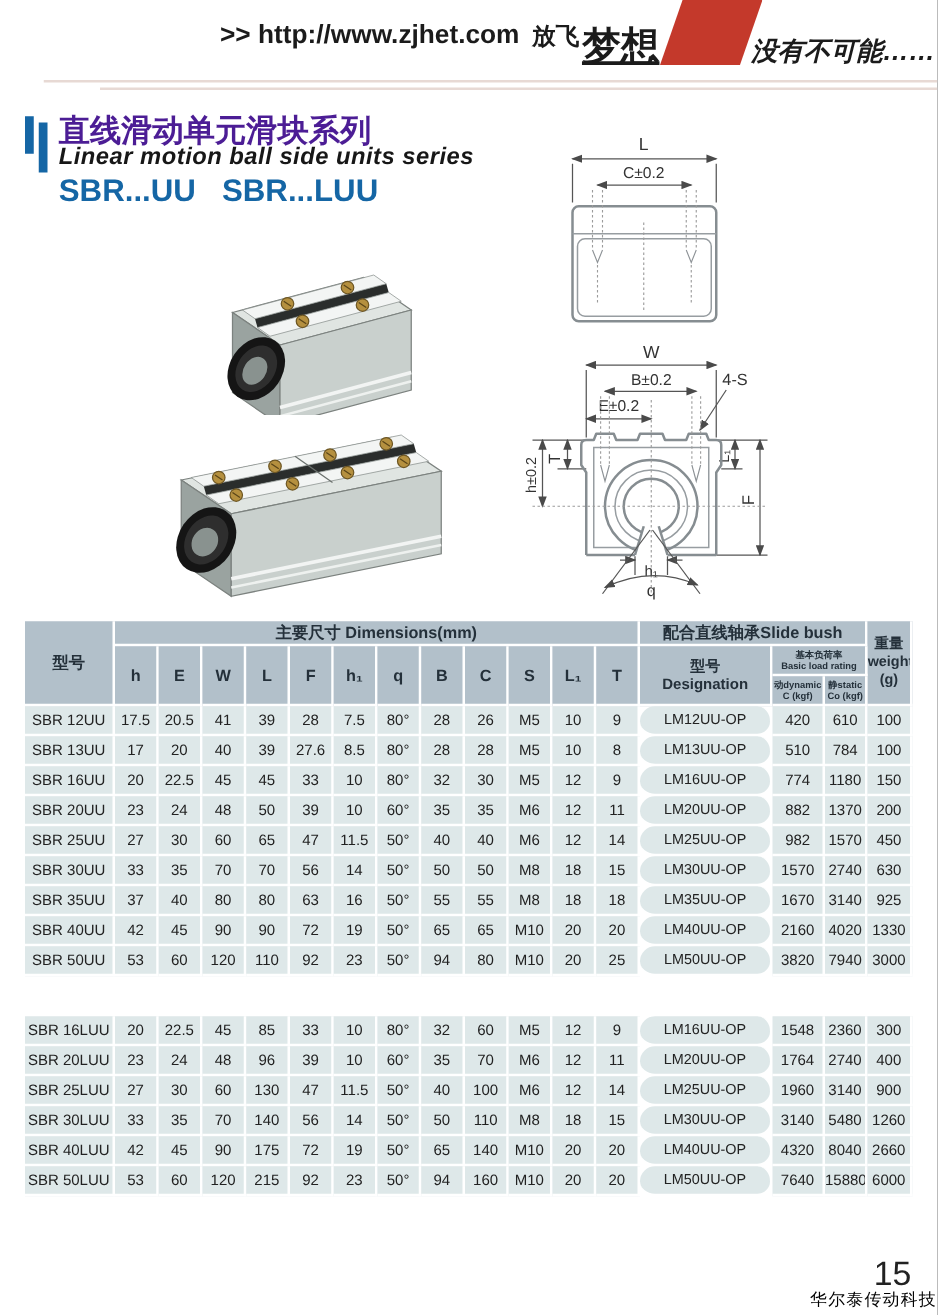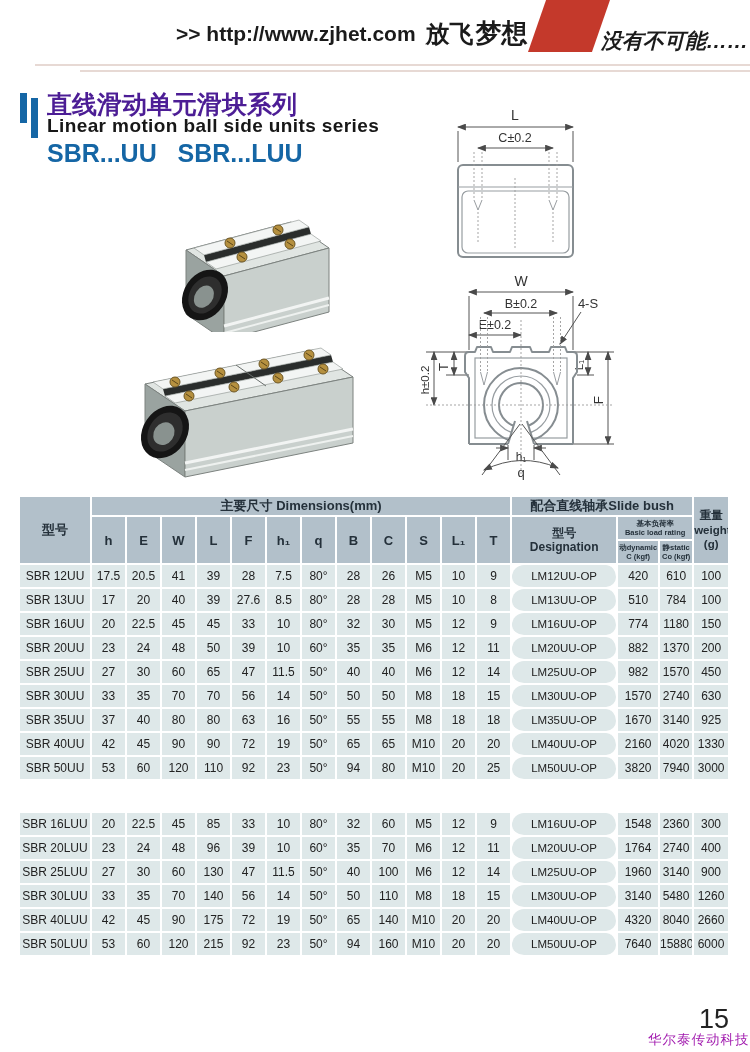--- a/index.html
+++ b/index.html
@@ -1,37 +1,37 @@
 <!DOCTYPE html>
 <html><head>
 <meta charset="utf-8">
 <style>
   html,body{margin:0;padding:0;background:#888;}
   .page{position:relative;width:750px;height:1052px;background:#fff;
         font-family:"Liberation Sans",sans-serif;overflow:hidden;margin:0 auto;}
   .abs{position:absolute;}
 
   
-  .hdr{left:176px;top:16px;display:flex;align-items:center;font-weight:bold;color:#1b1b1b;}
+  .hdr{left:176px;top:16px;display:flex;align-items:flex-start;font-weight:bold;color:#1b1b1b;}
   .hdr .url{font-size:21px;}
-  .hdr .fly{font-size:24px;margin-left:10px;}
-  .hdr .dream{font-size:26px;margin-left:2px;}
+  .hdr .fly{font-size:19px;margin-left:10px;}
+  .hdr .dream{font-size:31px;margin-left:2px;text-decoration:underline;}
   .red-par{left:528px;top:0;width:82px;height:52px;background:#c4392b;
            clip-path:polygon(22% 0,100% 0,78% 100%,0 100%);}
   .slogan{left:601px;top:27px;font-size:21px;font-weight:bold;color:#1b1b1b;font-style:italic;}
   .rule{height:2px;background:#e7d9d4;}
   .rule1{left:35px;top:64px;width:715px;}
   .rule2{left:80px;top:70px;width:670px;}
 
   
   .bar{background:#1566a5;width:7px;}
   .bar1{left:20px;top:93px;height:30px;}
   .bar2{left:31px;top:98px;height:40px;}
   .t-cn{left:47px;top:88px;font-size:25px;font-weight:bold;color:#4c1d95;}
-  .t-en{left:47px;top:115px;font-size:19px;font-weight:bold;color:#171717;letter-spacing:.4px;}
+  .t-en{left:47px;top:115px;font-size:19px;font-weight:bold;color:#171717;letter-spacing:.4px;font-style:italic;}
   .t-md{left:47px;top:139px;font-size:25px;font-weight:bold;color:#1566a5;white-space:pre;}
 
   
   svg text{font-family:"Liberation Sans",sans-serif;fill:#333;}
   .thin{stroke:#555;stroke-width:1;fill:none;}
   .xline{stroke:#8d9296;stroke-width:.9;fill:none;}
   .blk{stroke:#868d91;stroke-width:2;fill:none;stroke-linejoin:round;}
   .blk2{stroke:#979da1;stroke-width:1.2;fill:none;}
   .dot{stroke:#9b9b9b;stroke-width:.9;fill:none;stroke-dasharray:2 2;}
 
@@ -47,21 +47,21 @@
   .tbl th.dimcol{font-size:13px;font-weight:bold;}
   .tbl th.sm{font-size:7.5px;line-height:1.2;font-weight:bold;}
   .tbl th.desig-h{font-size:12px;font-weight:bold;line-height:1.2;}
   .tbl th.weight-h{font-size:11.5px;font-weight:bold;line-height:1.25;}
   .pre{white-space:pre-line;}
   .r2{height:15px;}
   .r3{height:18px;}
   td.desig{font-size:11.5px;border-radius:12px;}
 
   
-  .wm{left:648px;top:1031px;font-size:13.5px;color:#a21caf;letter-spacing:1px;}
+  .wm{left:648px;top:1031px;font-size:13.5px;color:#000000;letter-spacing:1px;}
   .pg{left:699px;top:1004px;font-size:27px;color:#222;}
 </style>
 </head>
 <body>
 
 <div class="page">
 
   <div class="abs hdr">
     <span class="url">&gt;&gt; http://www.zjhet.com</span>
     <span class="fly">放飞</span>

